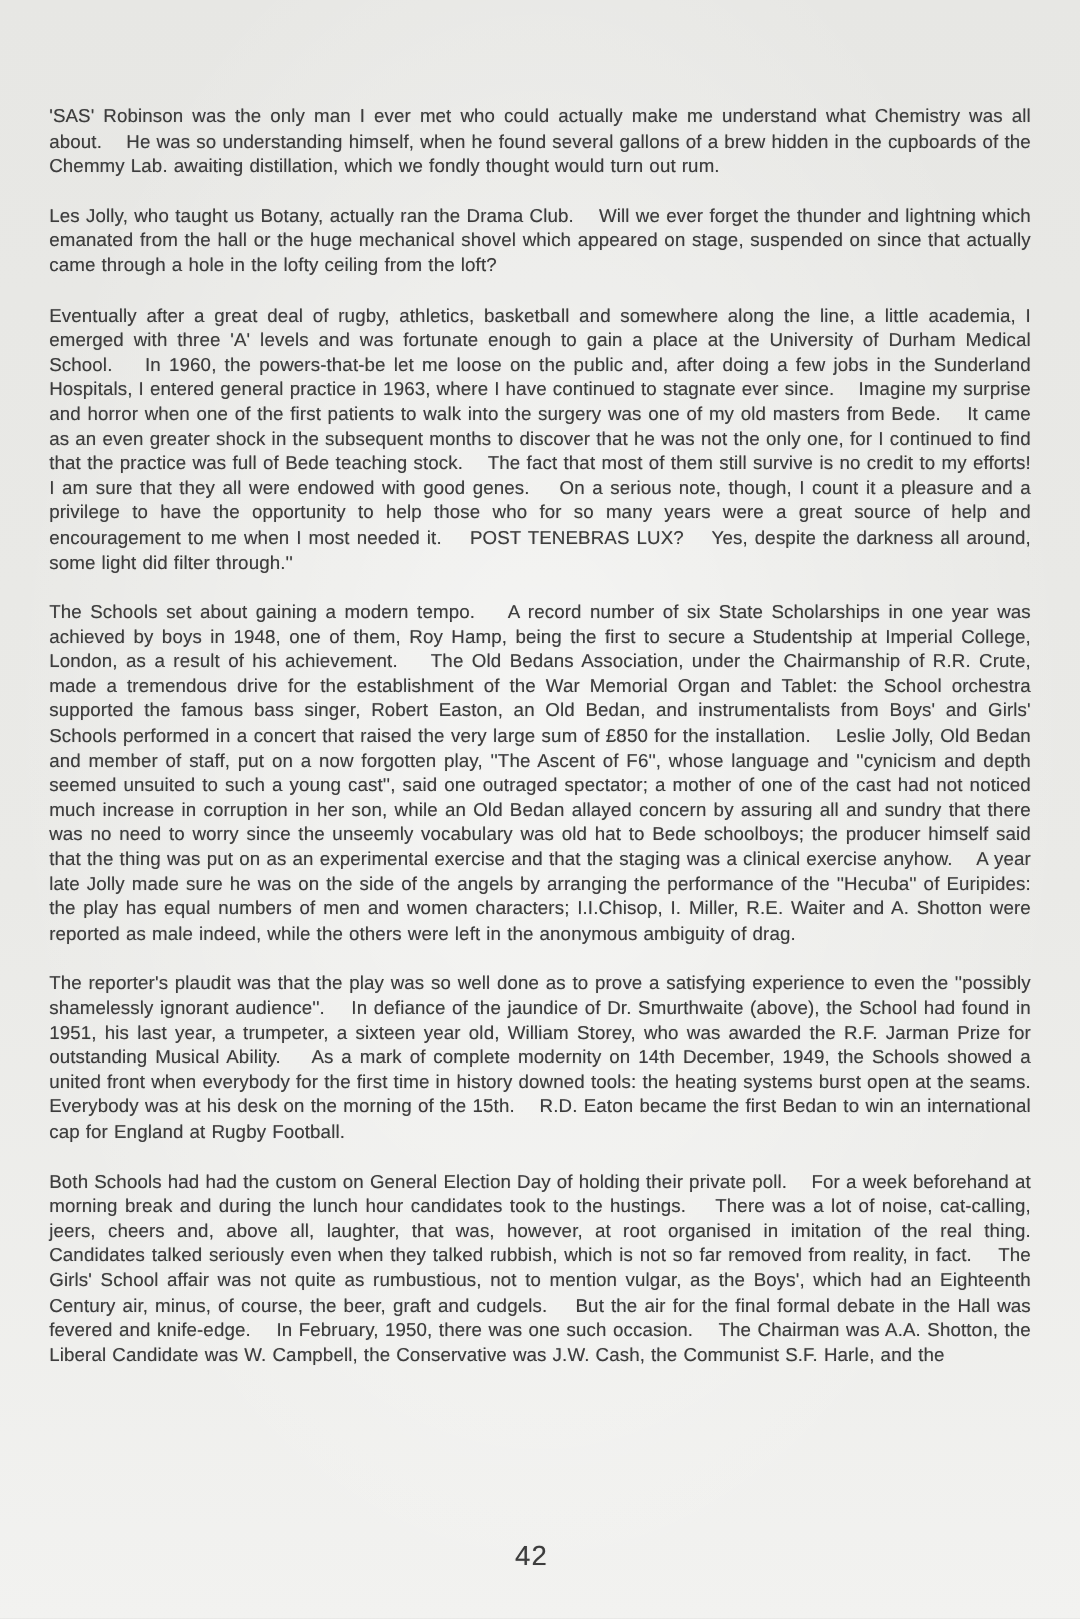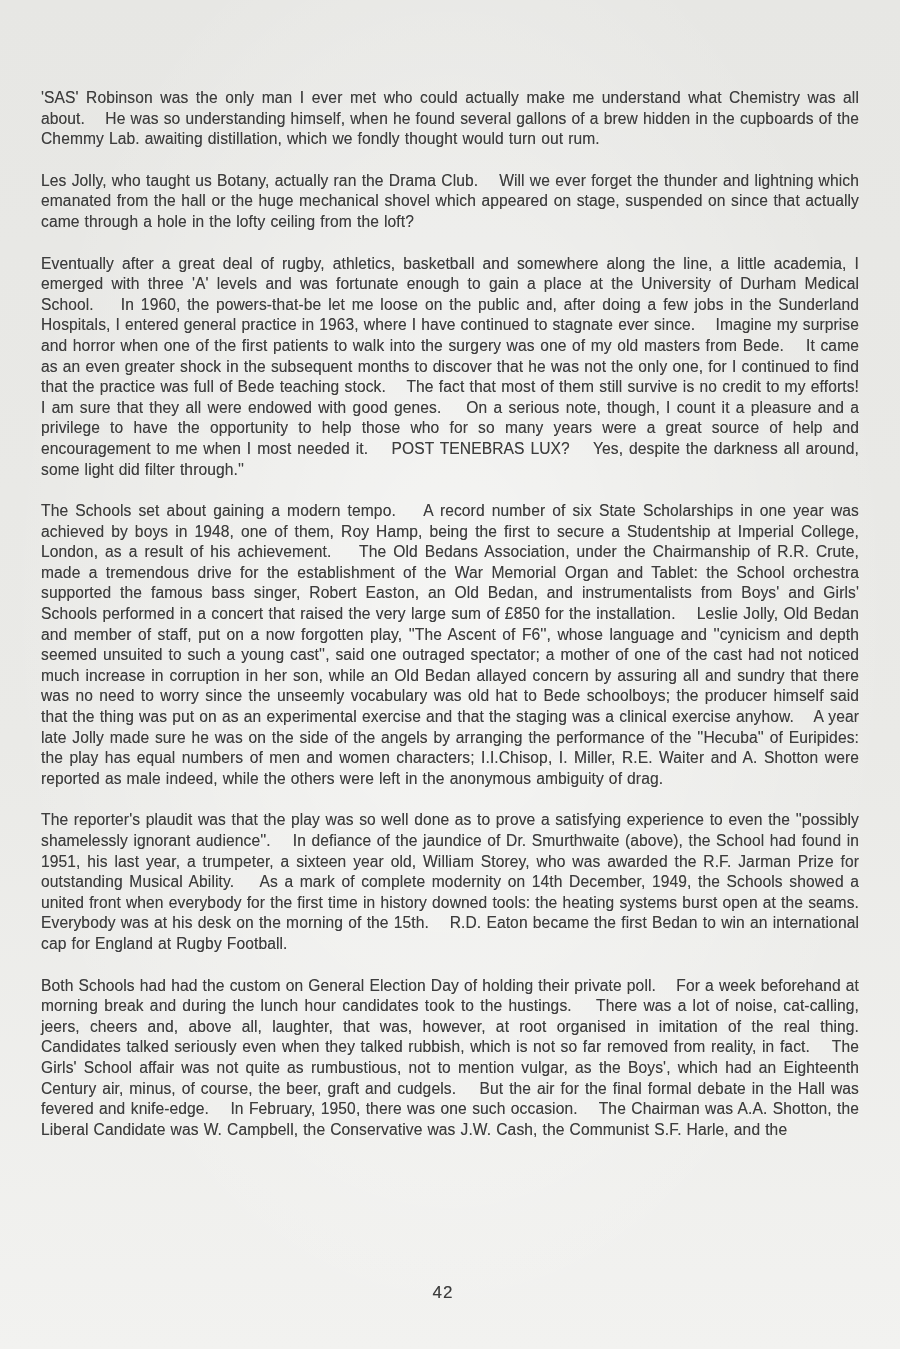--- a/index.html
+++ b/index.html
@@ -34,21 +34,21 @@
     letter-spacing: 0.1px;
     word-spacing: 0.6px;
     text-shadow: 0 0 0.6px rgba(70,70,70,0.55);
   }
   .page-number {
     position: absolute;
     left: 0;
     right: 14px;
     top: 1283px;
     text-align: center;
-    font-size: 17px;
+    font-size: 23px;
     letter-spacing: 1px;
     text-shadow: 0 0 0.6px rgba(70,70,70,0.5);
   }
 </style>
 </head>
 <body>
 
 <div class="page">
   <div class="text-block">
     <p>'SAS' Robinson was the only man I ever met who could actually make me understand what Chemistry was all about.    He was so understanding himself, when he found several gallons of a brew hidden in the cupboards of the Chemmy Lab. awaiting distillation, which we fondly thought would turn out rum.</p>

